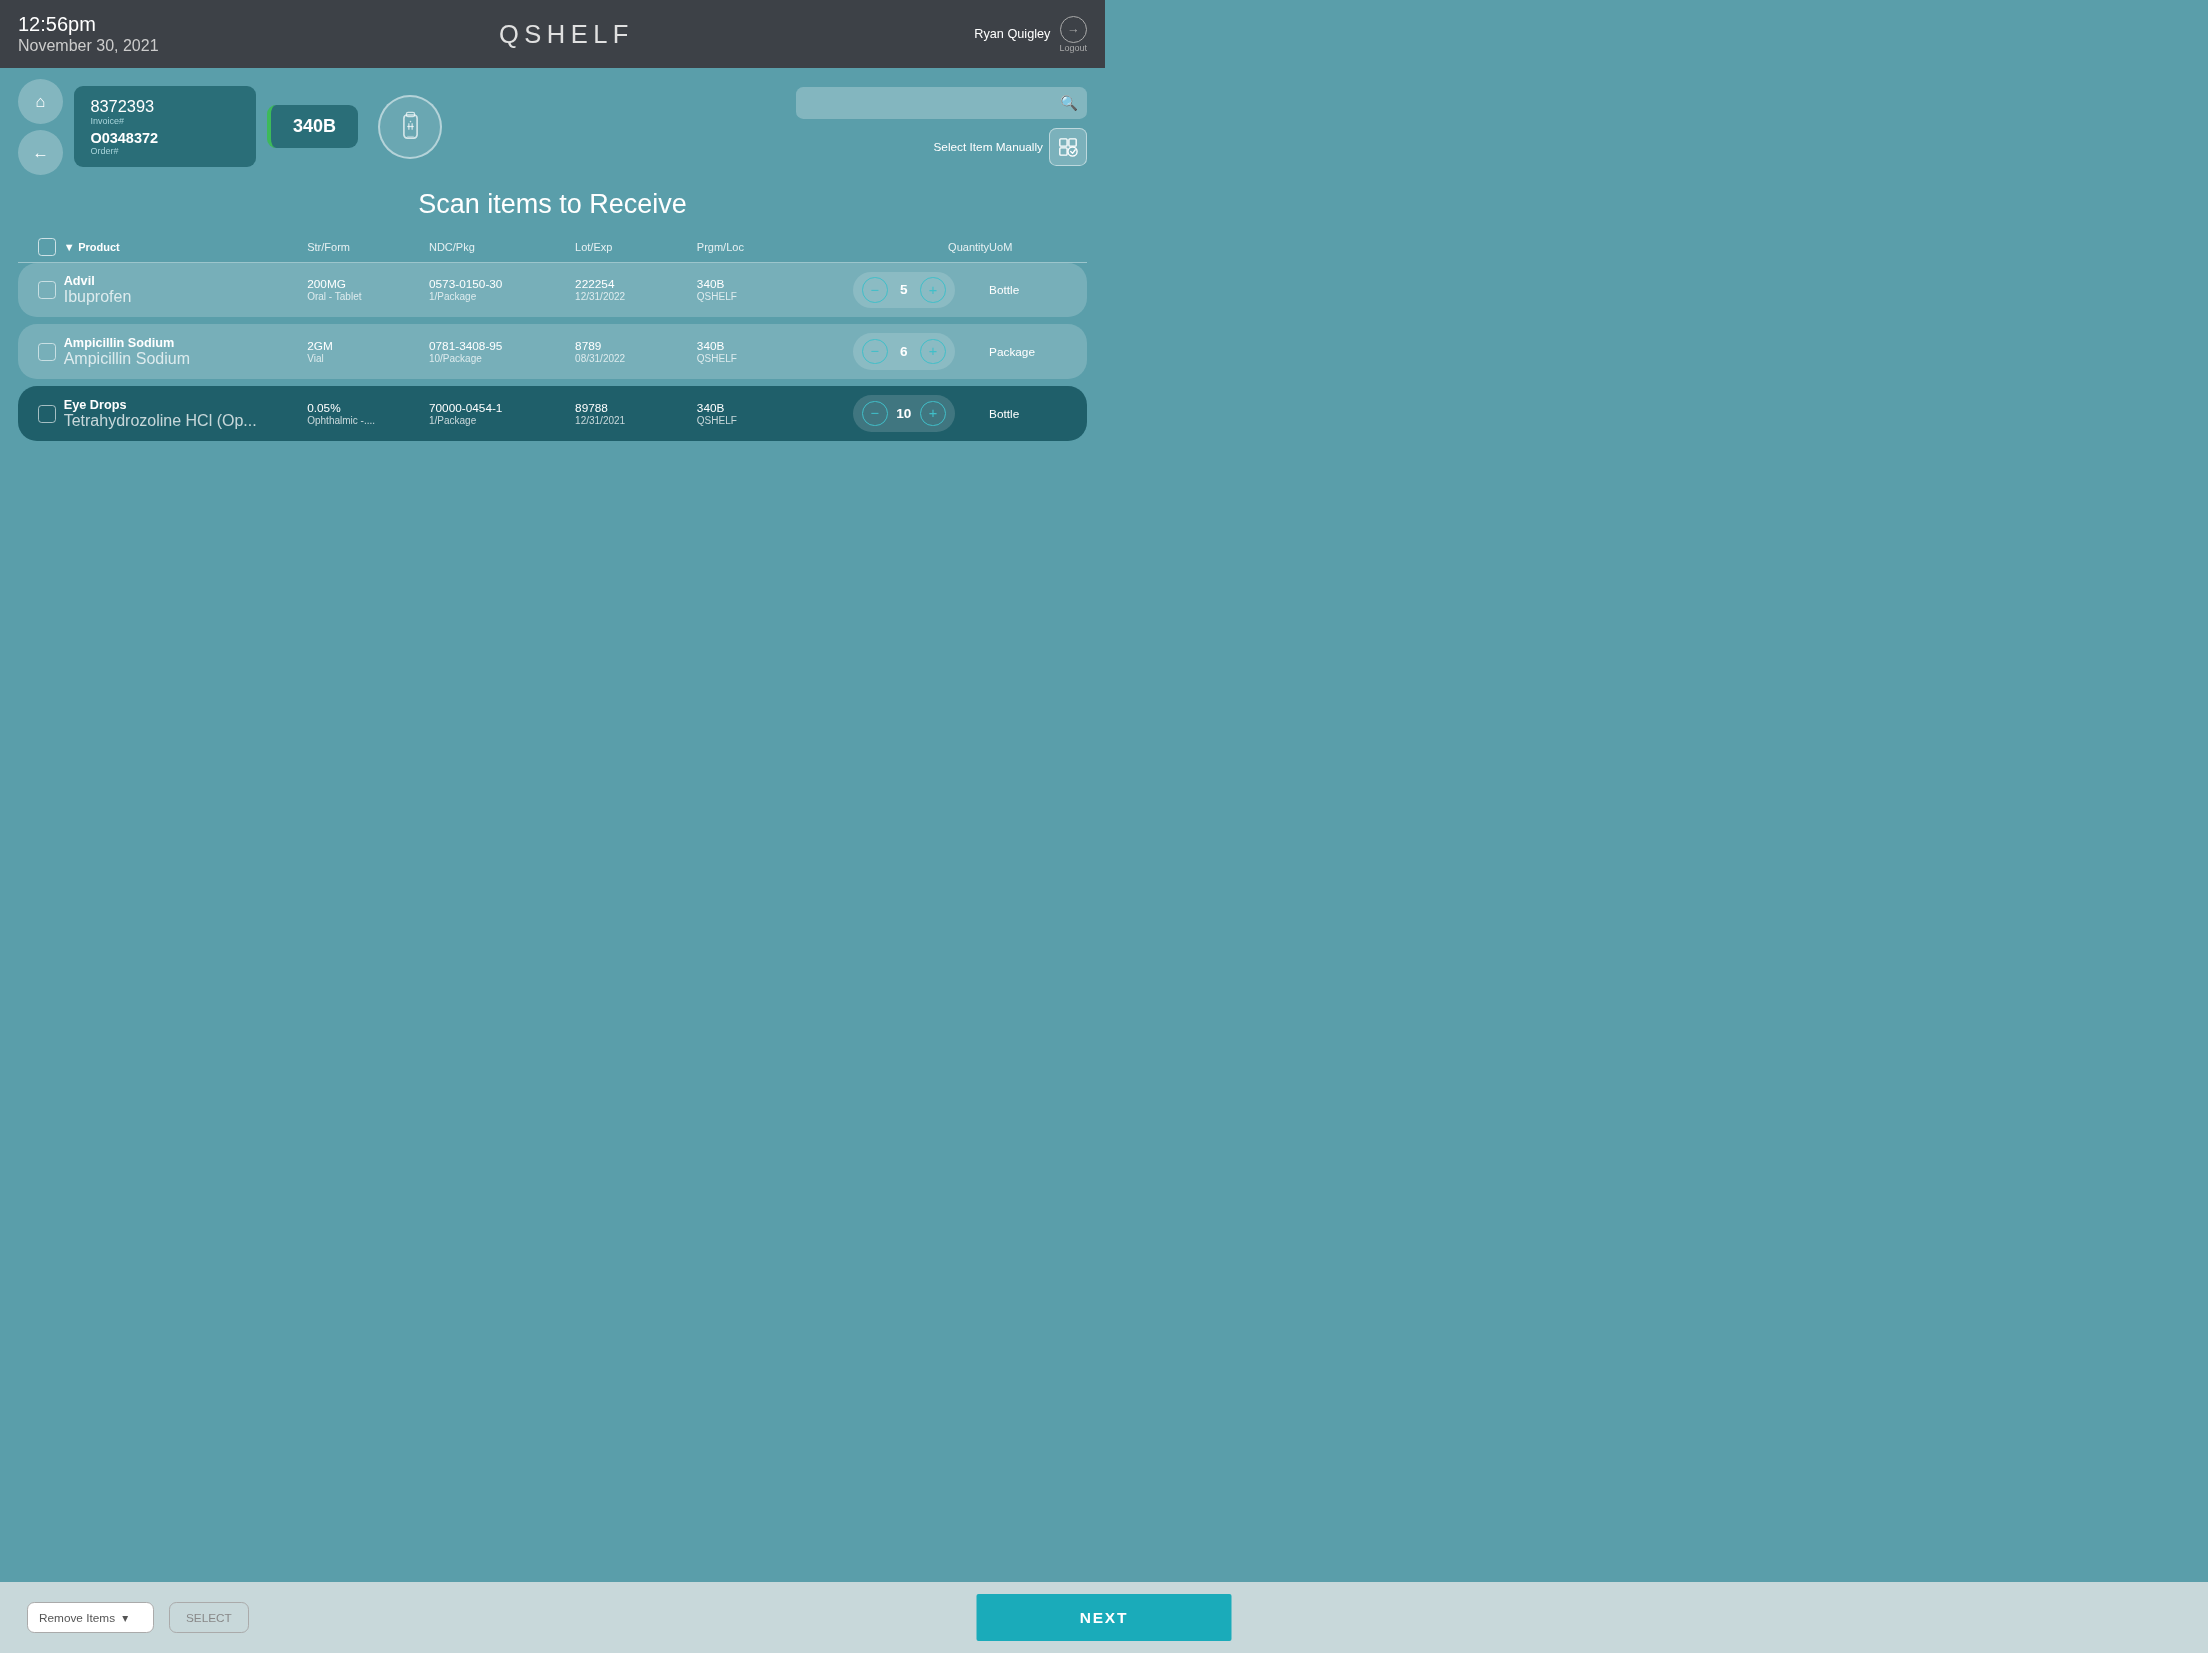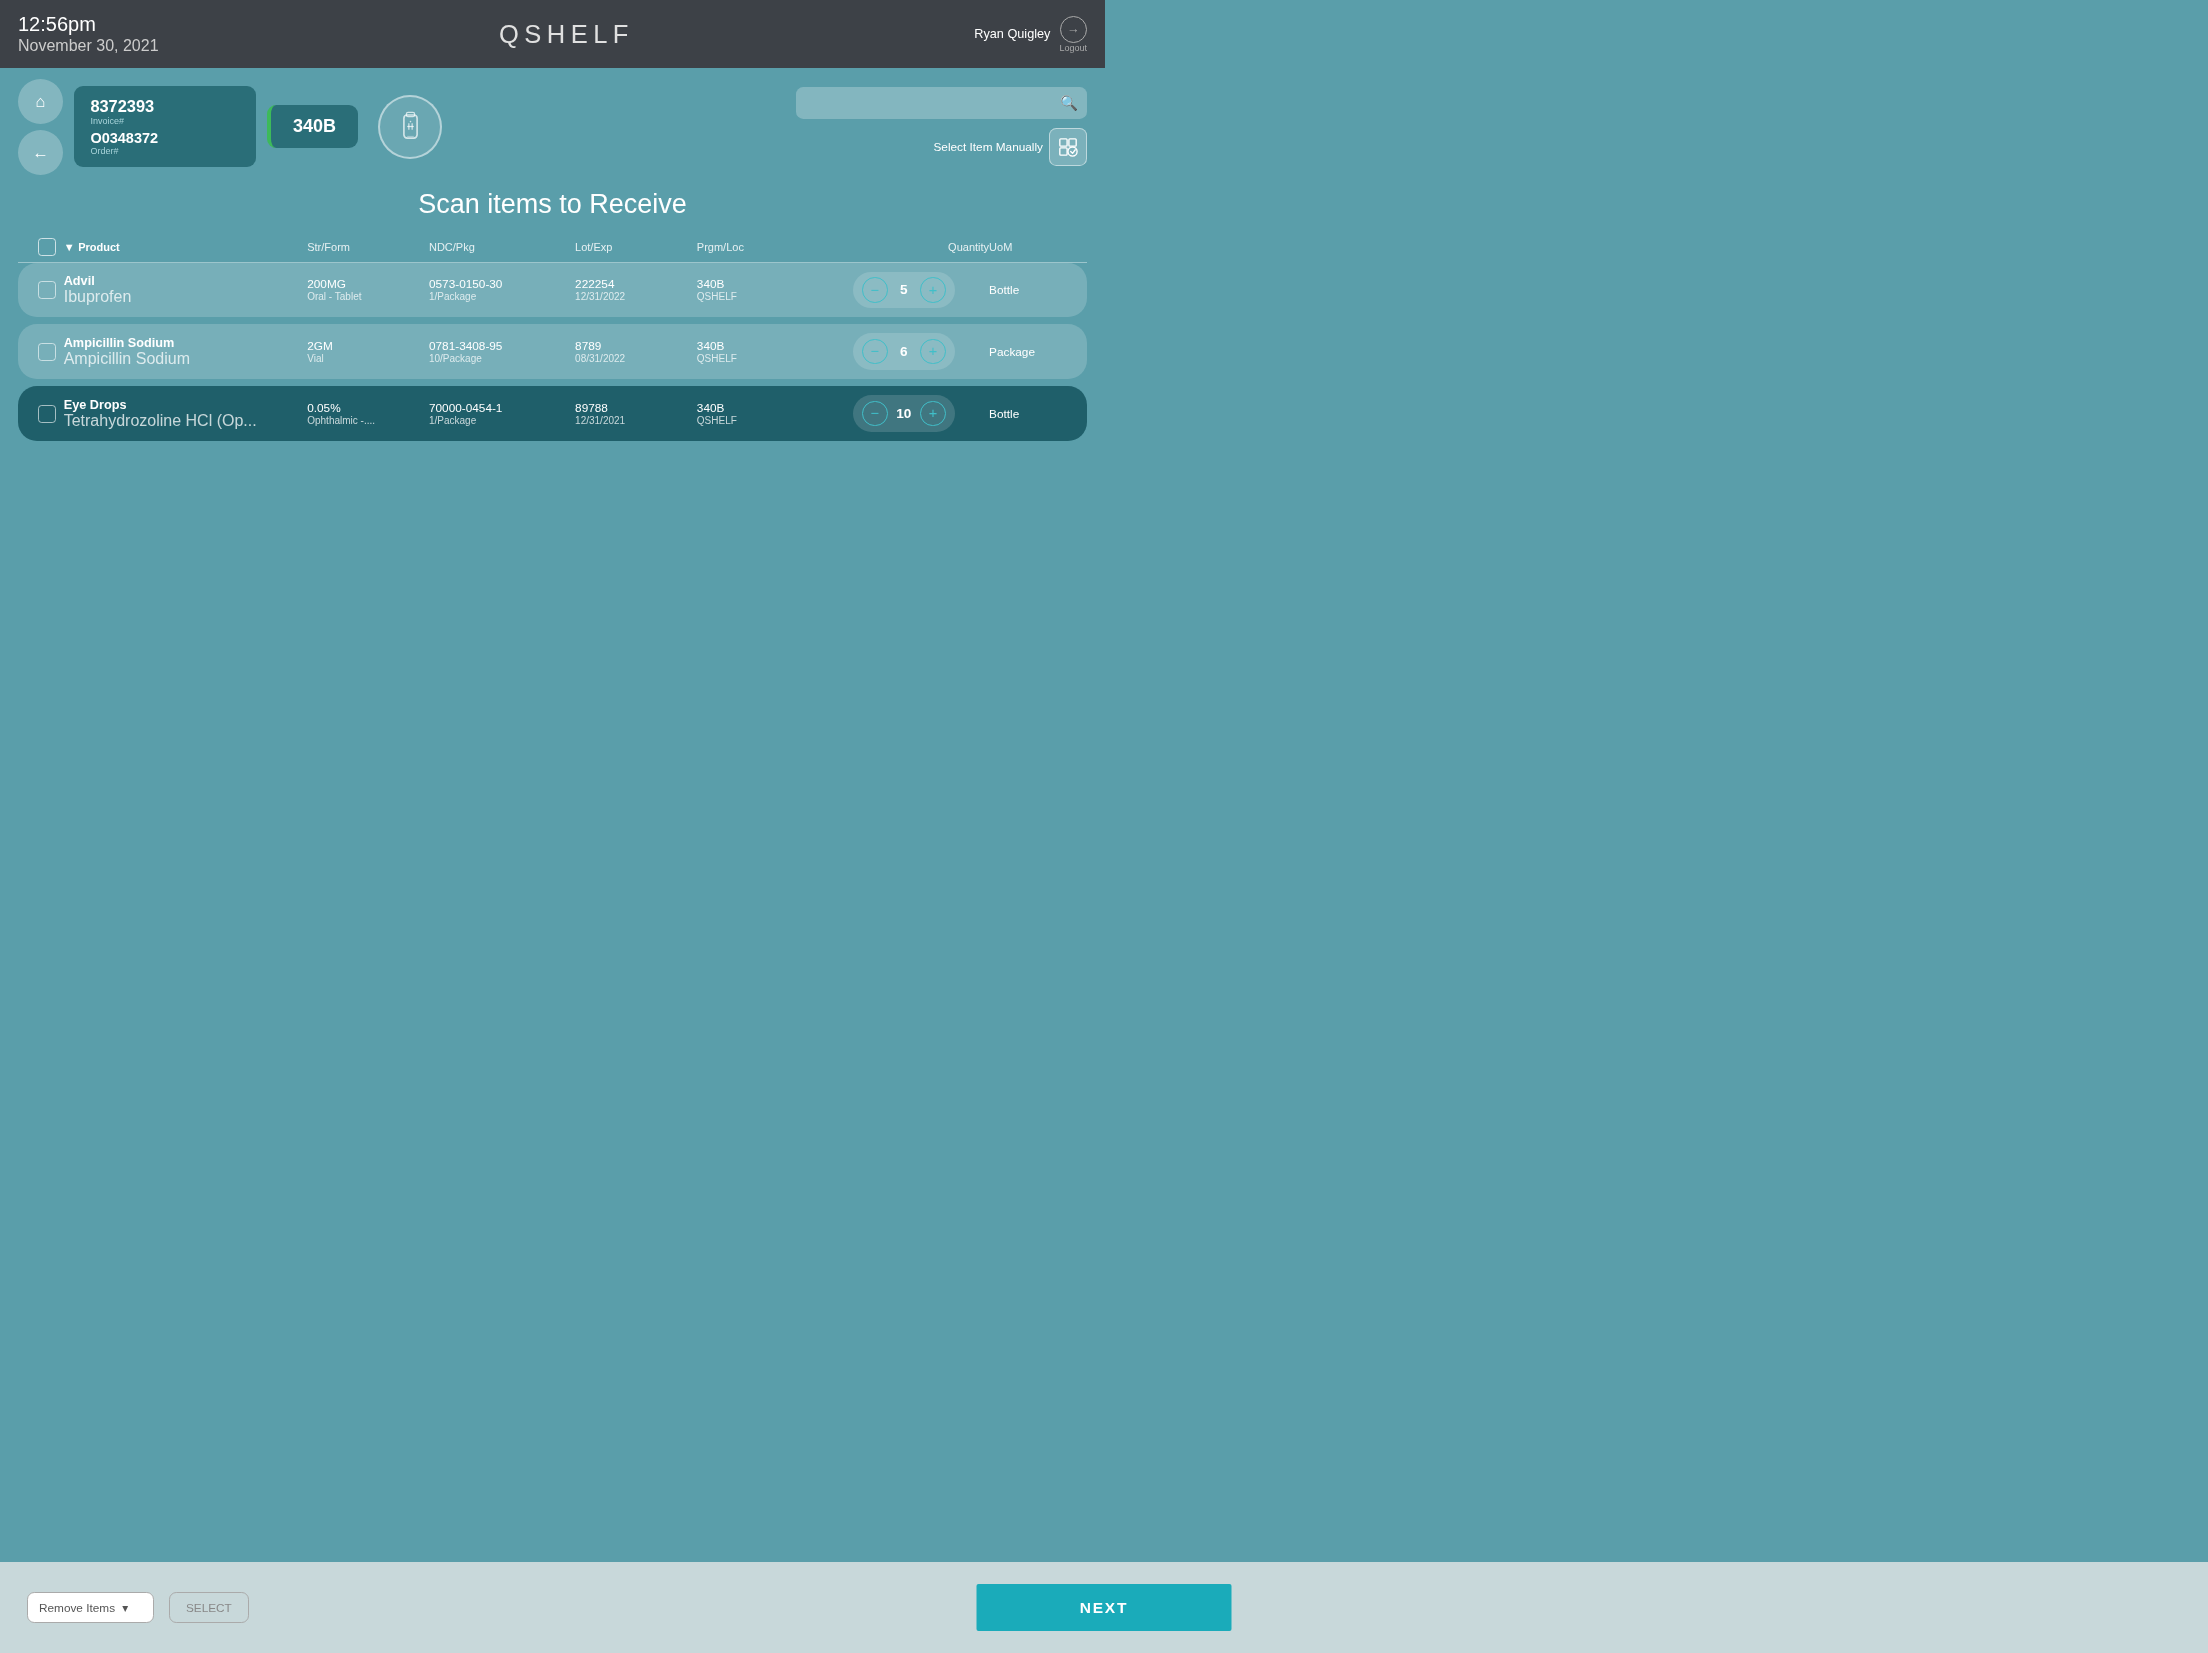--- a/index.html
+++ b/index.html
@@ -56,21 +56,21 @@
       font-size: 16.4px; color: white;
     }
     .nav-btns { display: flex; flex-direction: column; gap: 5.5px; }
     .invoice-card {
       background: #2a6e78;
       border-radius: 9px;
       padding: 11px 16.4px;
       min-width: 182px;
       color: white;
     }
-    .invoice-card .invoice-num { font-size: 16.4px; font-weight: 700; }
+    .invoice-card .invoice-num { font-size: 16.4px; font-weight: 400; }
     .invoice-card .label { font-size: 9px; color: #a8d4da; }
     .invoice-card .order-num { font-size: 14.5px; font-weight: 700; margin-top: 3.6px; }
     .program-card {
       background: #2a6e78;
       border-radius: 9px;
       padding: 11px 18px;
       min-width: 91px;
       display: flex; align-items: center; justify-content: center;
       border-left: 4.5px solid #3dba5a;
       color: white;
@@ -193,21 +193,21 @@
       background: transparent; cursor: pointer;
     }
     .checkbox.header-check {
       border: 1.8px solid rgba(255,255,255,0.7);
     }
 
     
     .bottom-bar {
       position: fixed;
       bottom: 0; left: 0; right: 0;
-      height: 91px;
+      height: 71px;
       background: #c8d8da;
       display: flex;
       align-items: center;
       padding: 0 27px;
       gap: 14.5px;
     }
     .remove-dropdown {
       display: flex; align-items: center;
       background: white;
       border: 1.4px solid #aaa;

